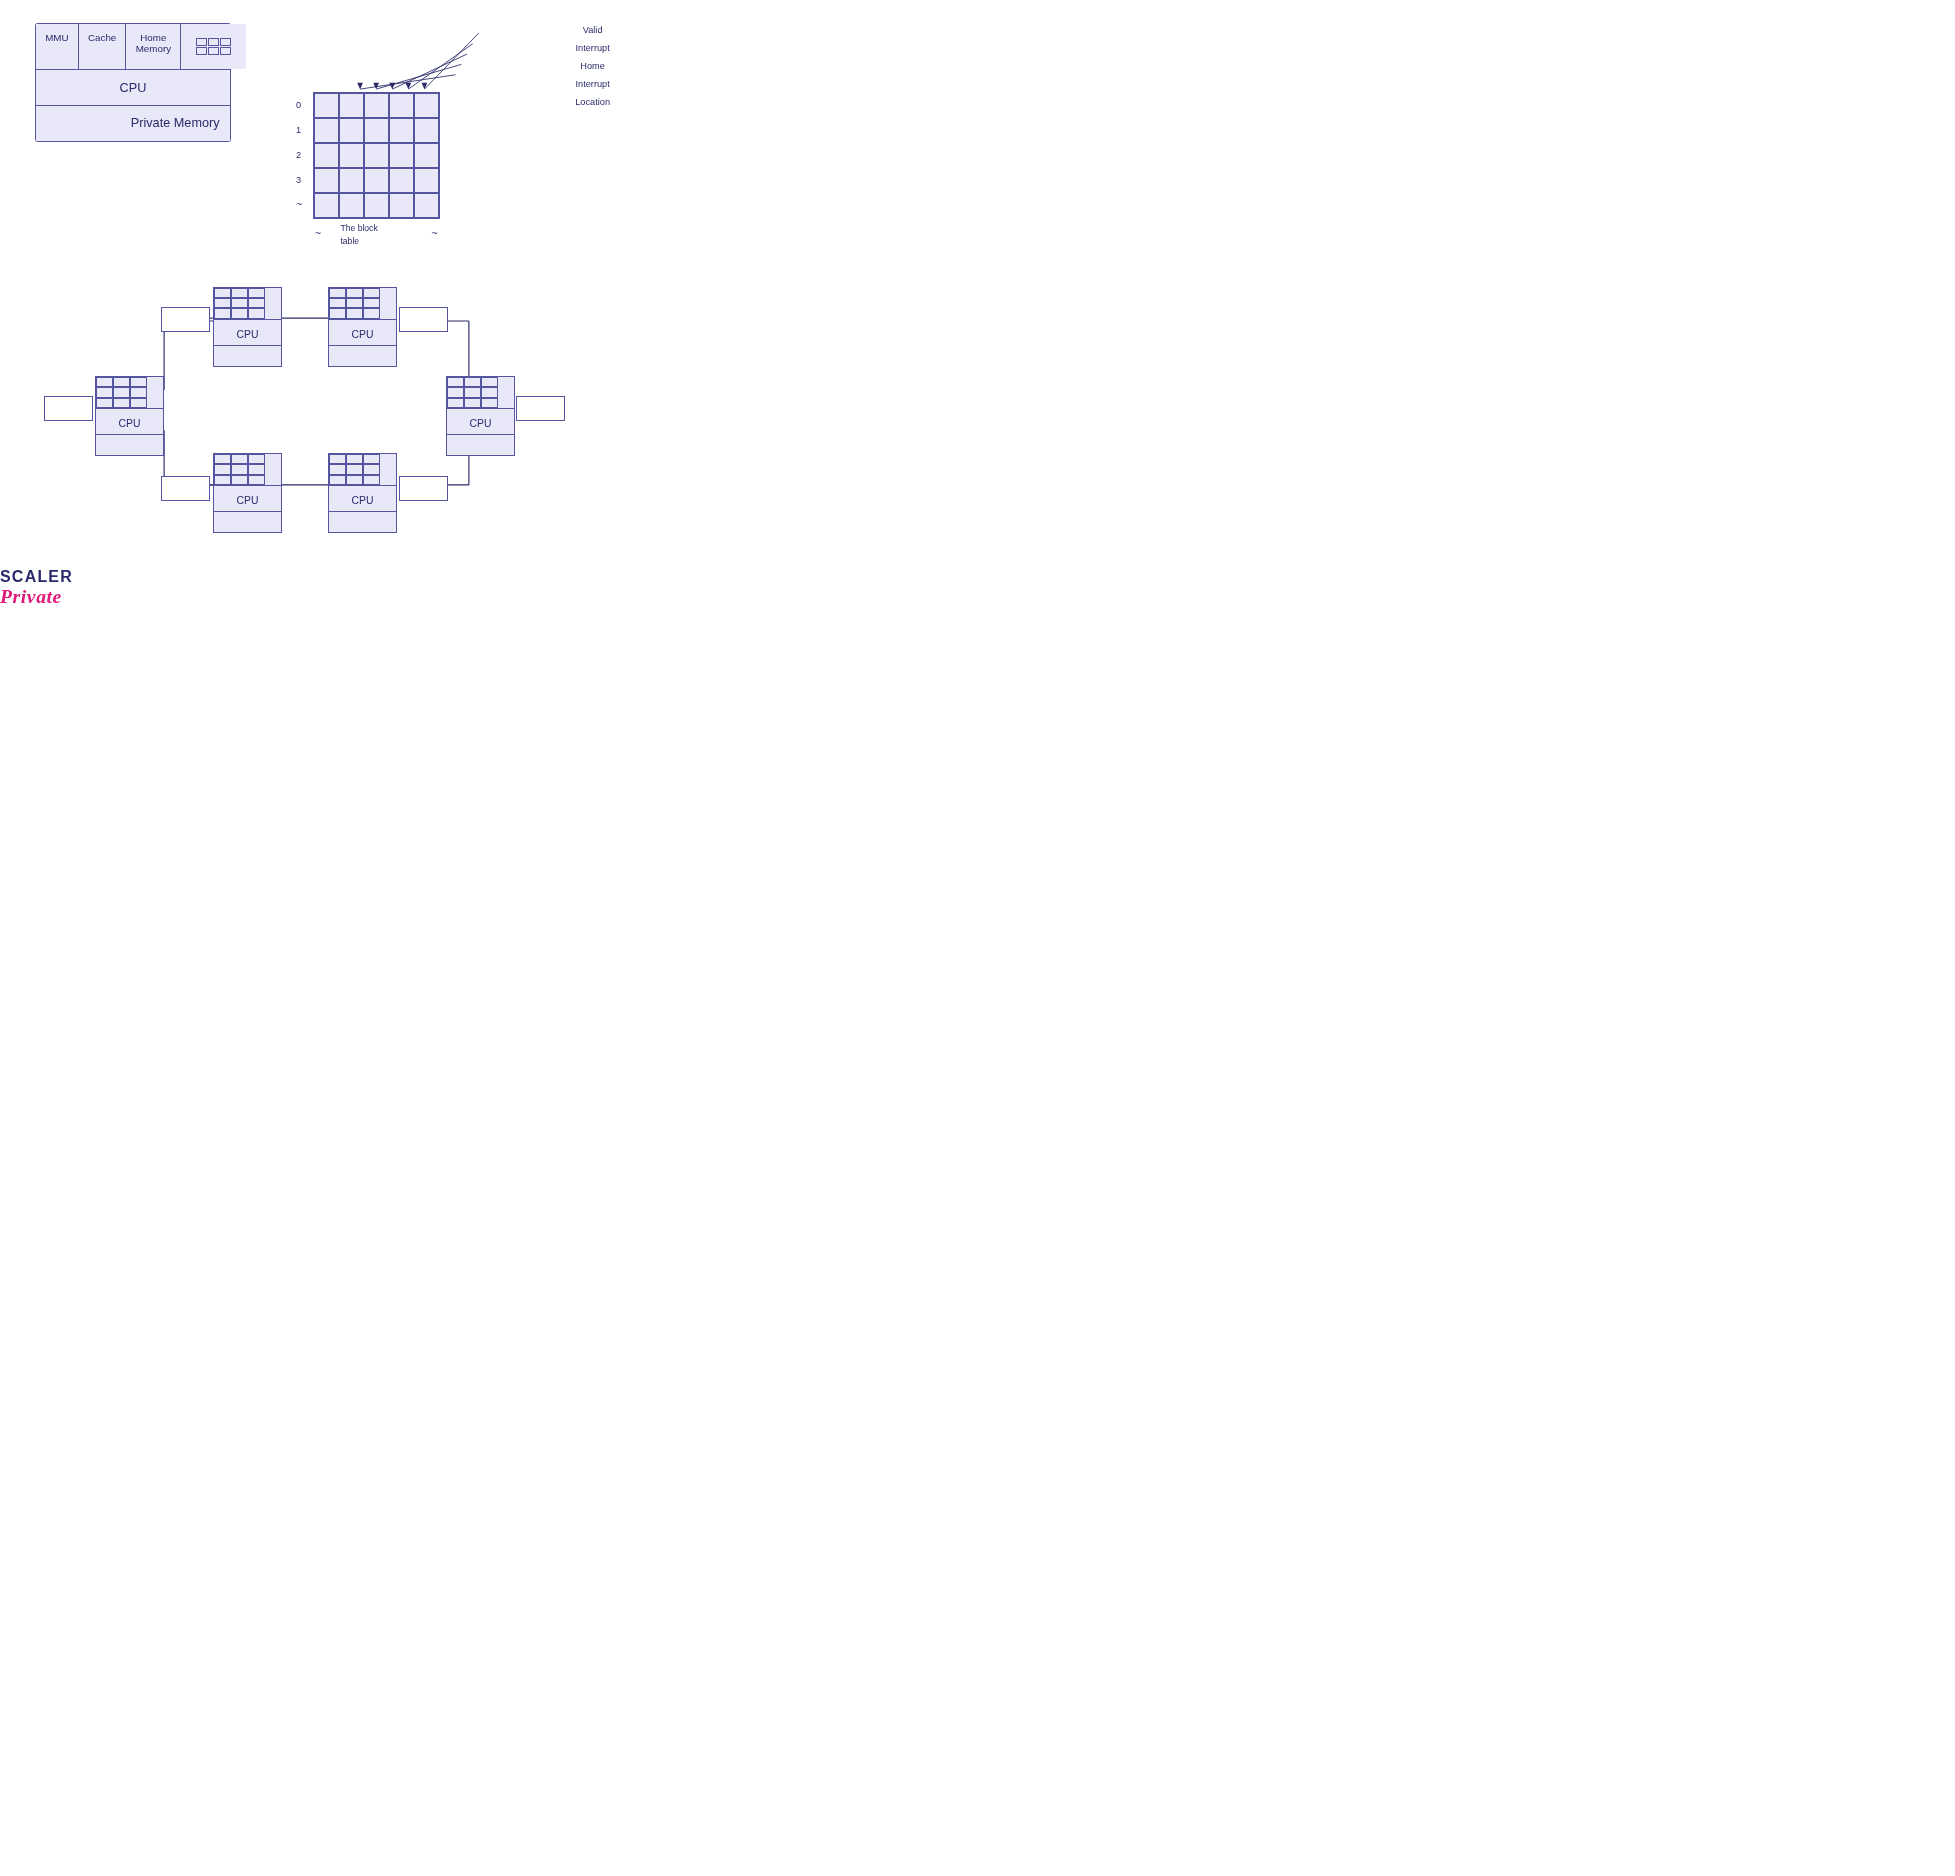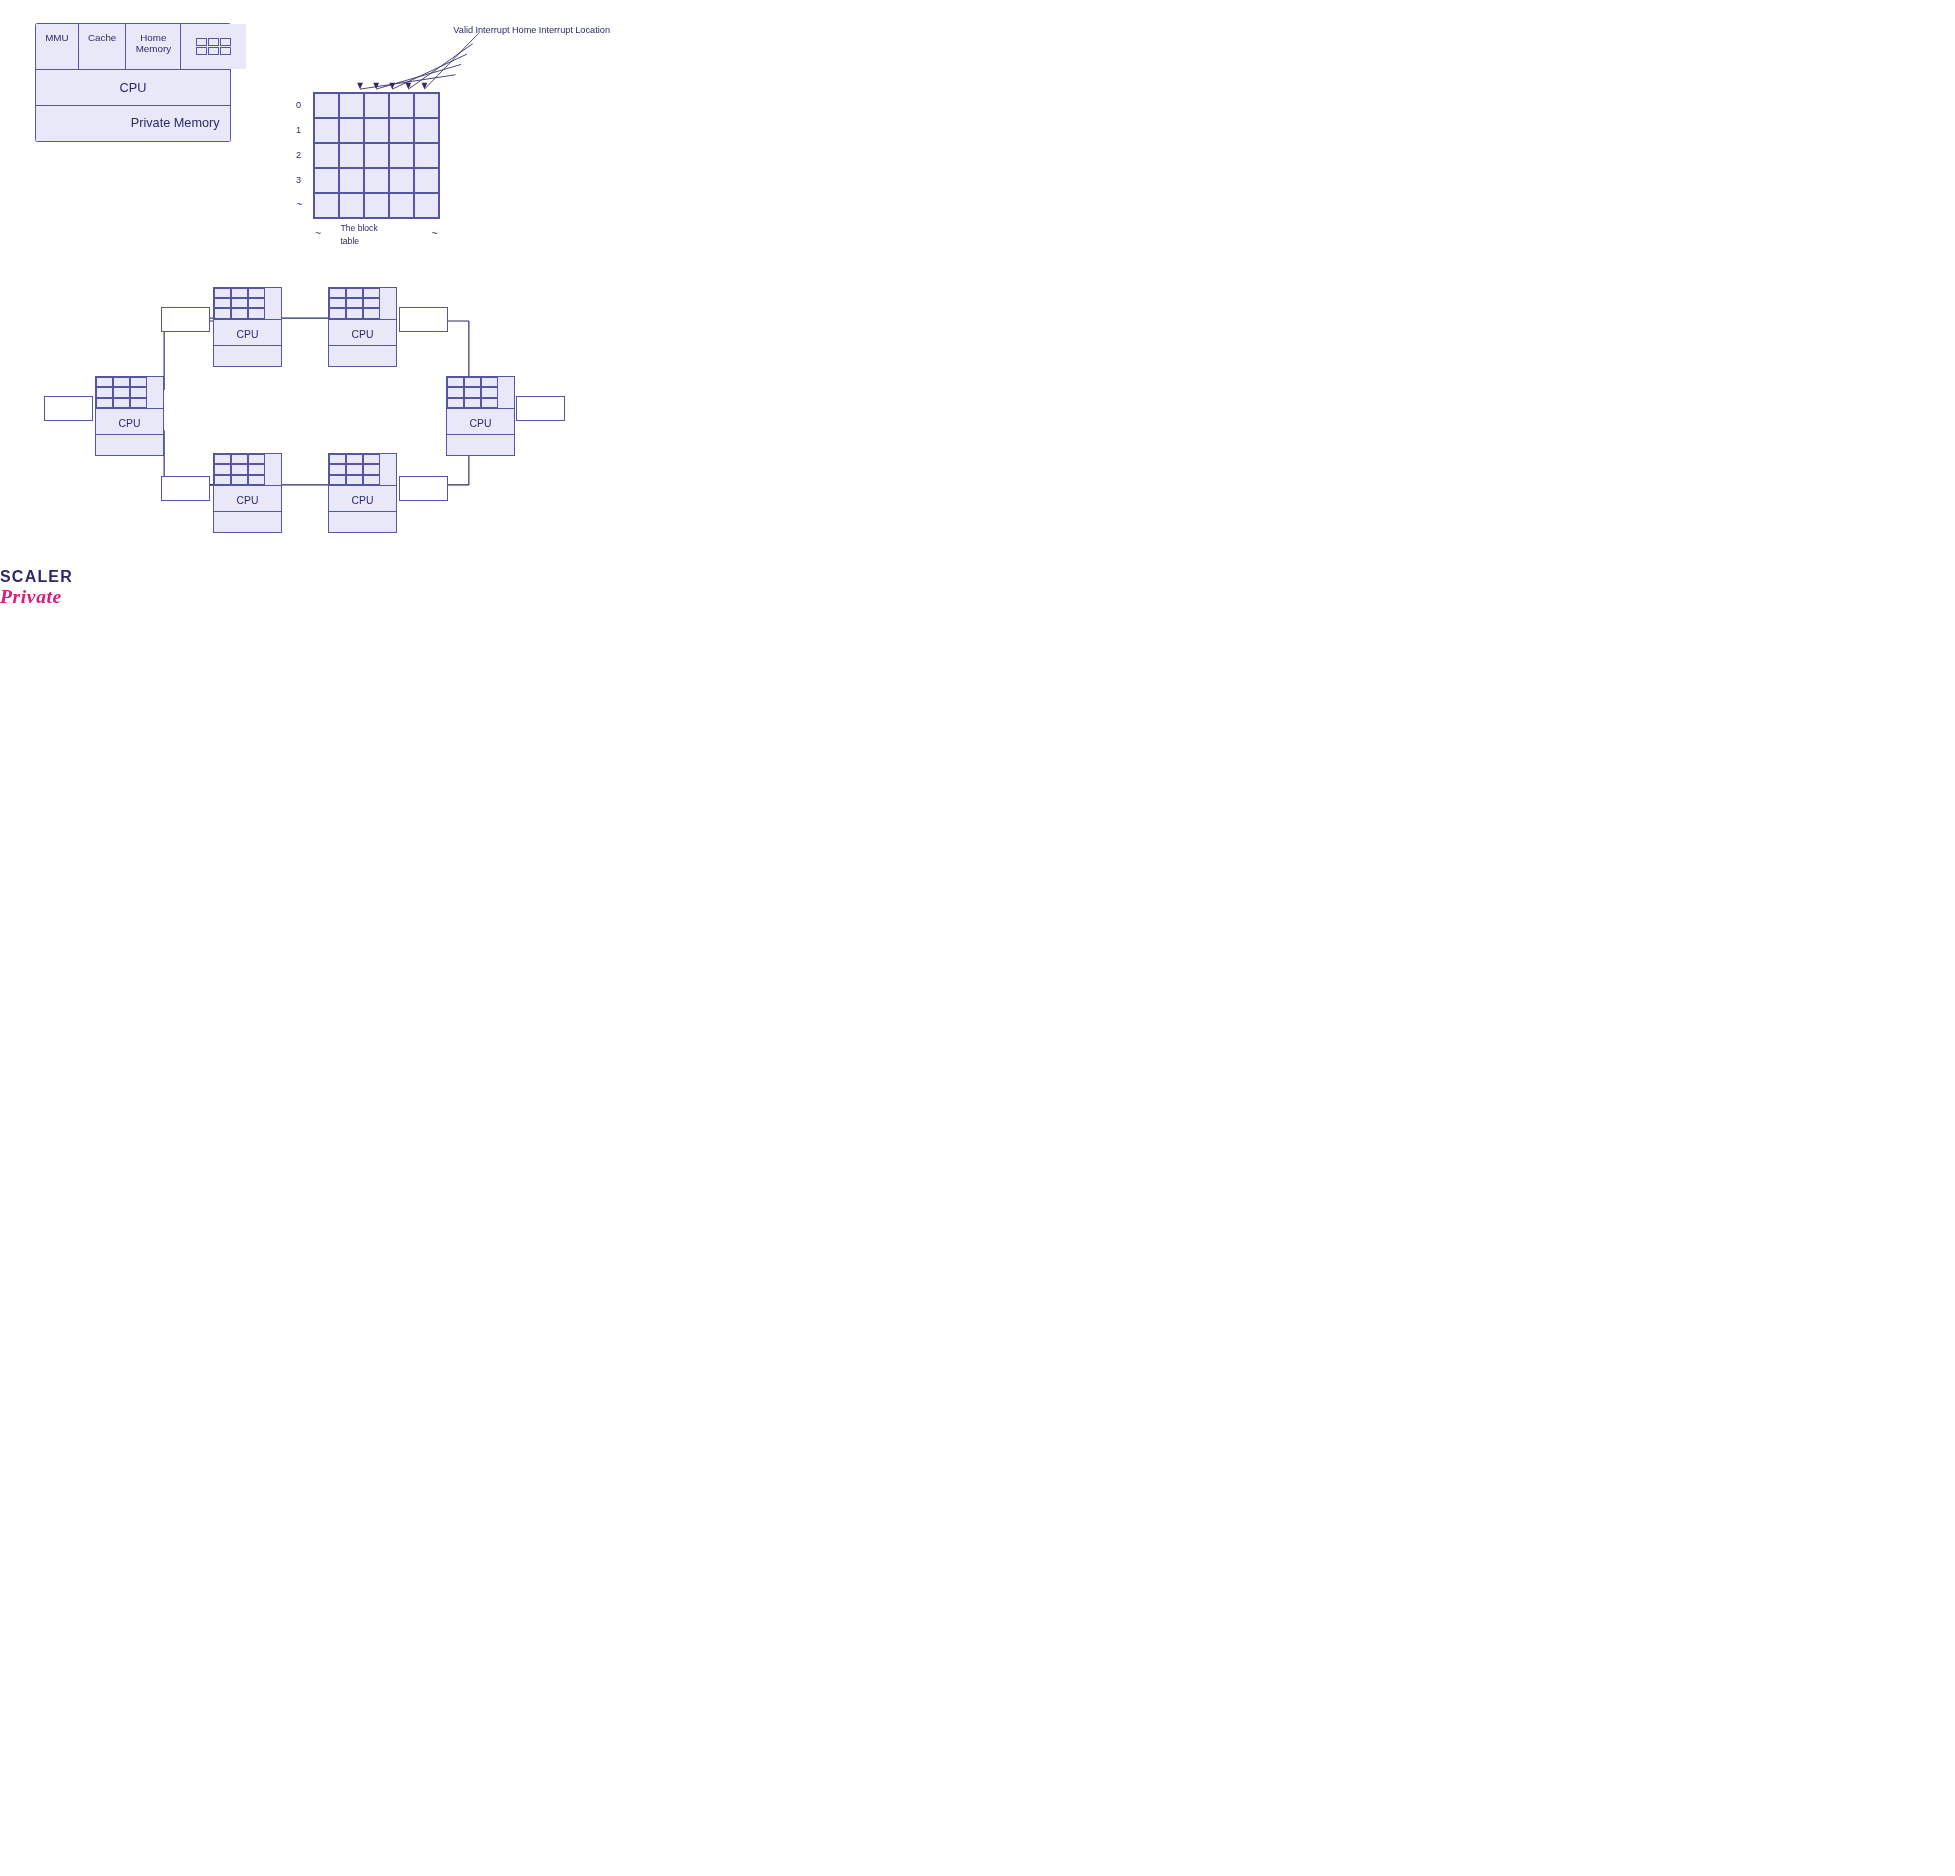--- a/index.html
+++ b/index.html
@@ -81,21 +81,21 @@
     .block-table-section {
       position: relative;
       margin-top: 0;
       flex: 1;
     }
     .block-table-labels-right {
       position: absolute;
       right: 0;
       top: 0;
       display: flex;
-      flex-direction: row;
+      flex-direction: column;
       gap: 2.3px;
       font-size: 9.2px;
       color: #2a2a6a;
       line-height: 1.7;
       text-align: center;
     }
     .arrow-lines-container {
       position: absolute;
       top: 0;
       left: 0;

